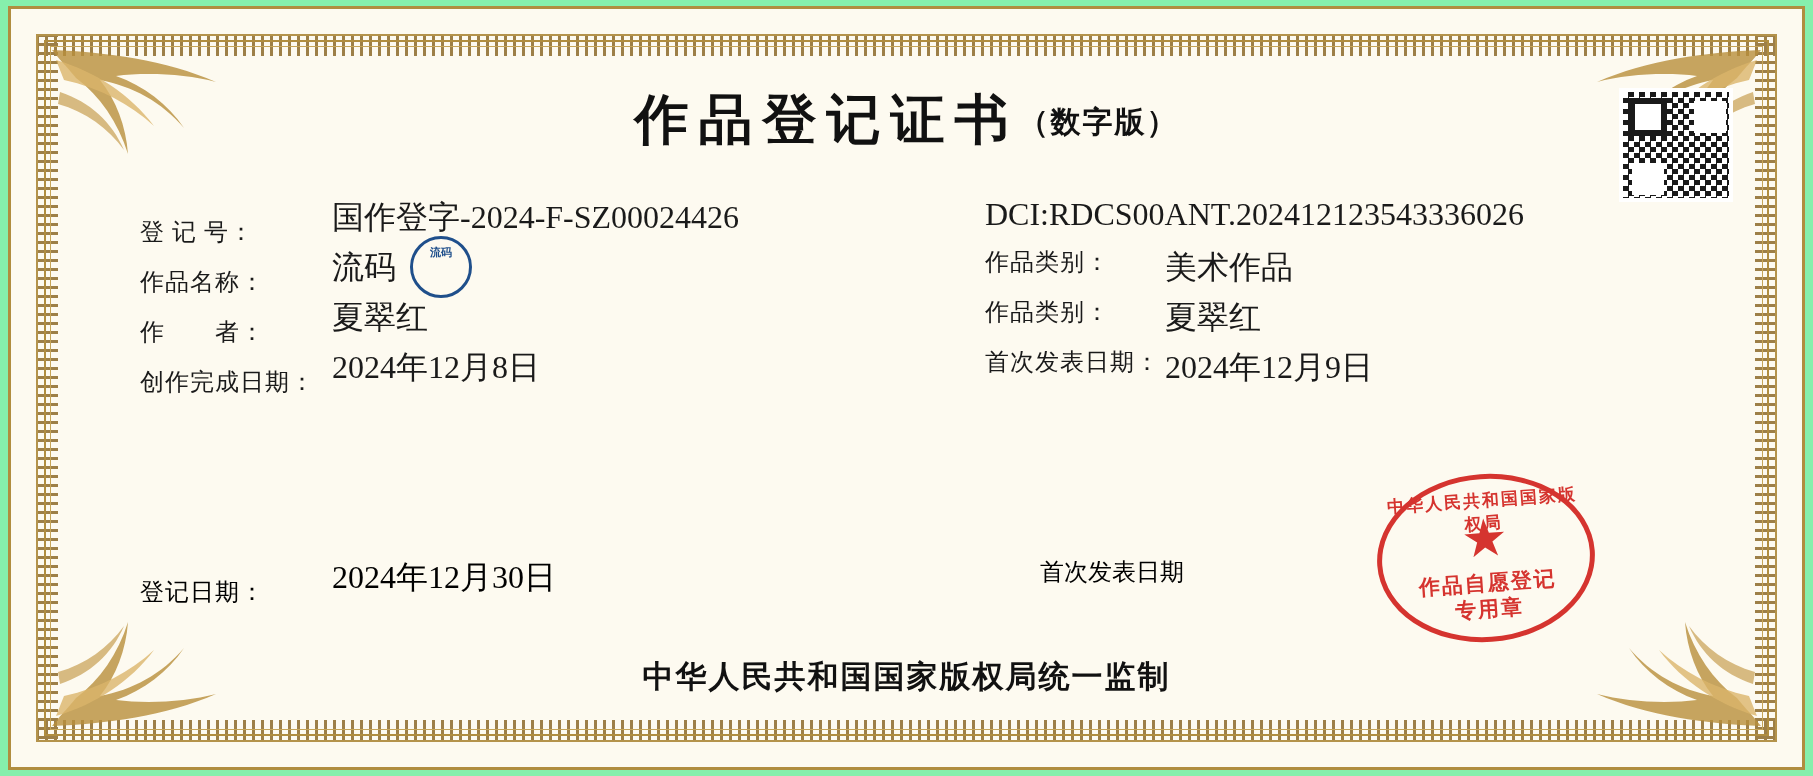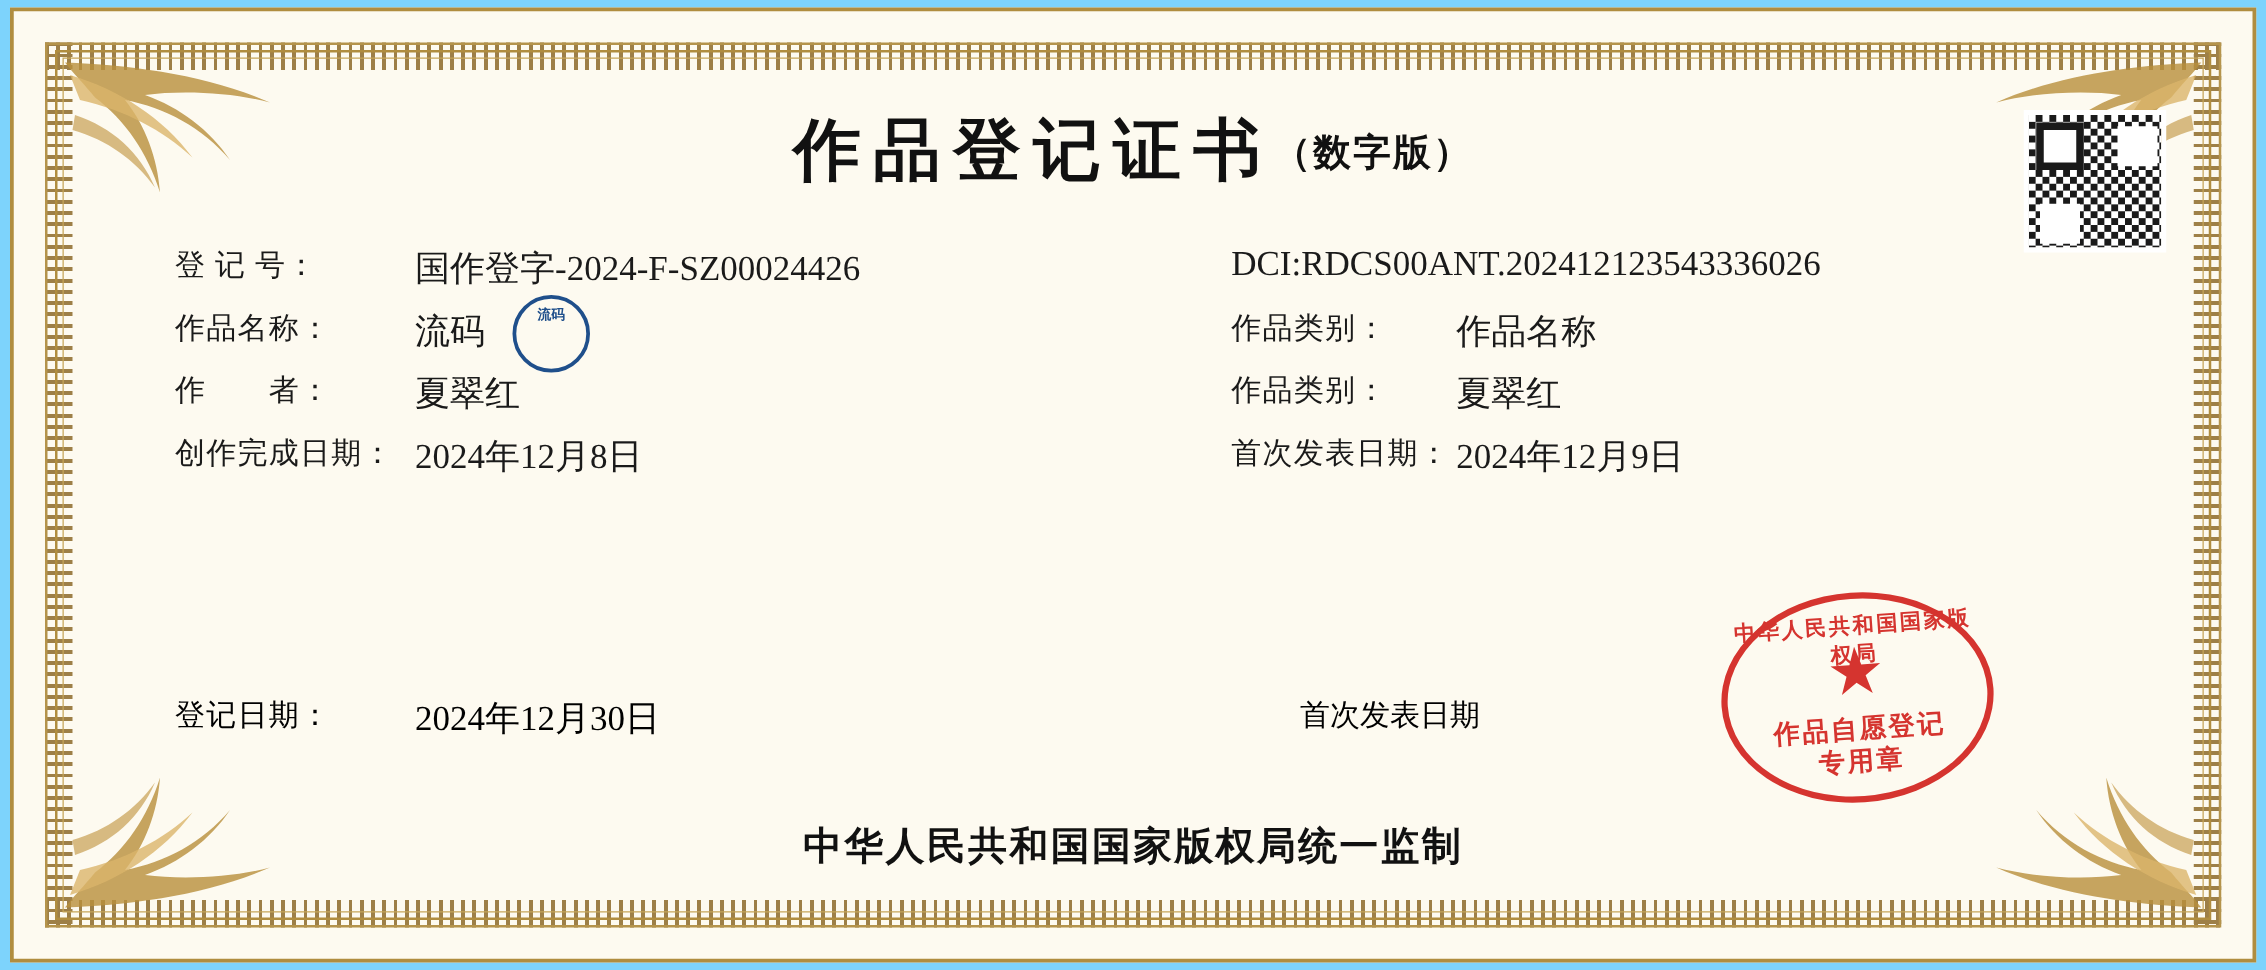--- a/index.html
+++ b/index.html
@@ -12,21 +12,21 @@
     height: 776px;
     font-family: "Liberation Serif", "DejaVu Serif", serif;
     overflow: hidden;
   }
 
   .certificate {
     position: relative;
     width: 1813px;
     height: 776px;
     box-sizing: border-box;
-    background: #7dd3fc;
+    background: #86efac;
   }
 
   
   .border-outer {
     position: absolute;
     left: 8px; top: 6px; right: 8px; bottom: 6px;
     border: 3px solid #b08d3f;
     background:
       repeating-linear-gradient(90deg,
         #c9a githubfallback 0, #c9a 0) ;
@@ -139,23 +139,23 @@
   }
   .lbl {
     position: absolute;
     white-space: pre;
     font-size: 24px;
     letter-spacing: 1px;
   }
   .val {
     position: absolute;
     white-space: nowrap;
-    font-size: 28px;
-  }
-  .col-l-lbl { left: 0; }
+    font-size: 32px;
+  }
+  .col-l-lbl { left: 0; margin-top: 20px; }
   .col-l-val { left: 192px; }
   .col-r-lbl { left: 845px; text-align: center; }
   .col-r-val { left: 1025px; }
 
   .seal-mini {
     position: absolute;
     left: 270px;
     top: -10px;
     width: 62px;
     height: 62px;
@@ -307,21 +307,21 @@
         <span class="val col-r-lbl">DCI:RDCS00ANT.202412123543336026</span>
       </div>
 
       <div class="row">
         <span class="lbl col-l-lbl">作品名称：</span>
         <span class="val col-l-val">流码</span>
         <span class="seal-mini">
           <span>流码</span>
         </span>
         <span class="lbl col-r-lbl">作品类别：</span>
-        <span class="val col-r-val">作品名称</span>
+        <span class="val col-r-val">美术作品</span>
       </div>
 
       <div class="row">
         <span class="lbl col-l-lbl">作　　者：</span>
         <span class="val col-l-val">夏翠红</span>
         <span class="lbl col-r-lbl">作品类别：</span>
         <span class="val col-r-val">夏翠红</span>
       </div>
 
       <div class="row">

